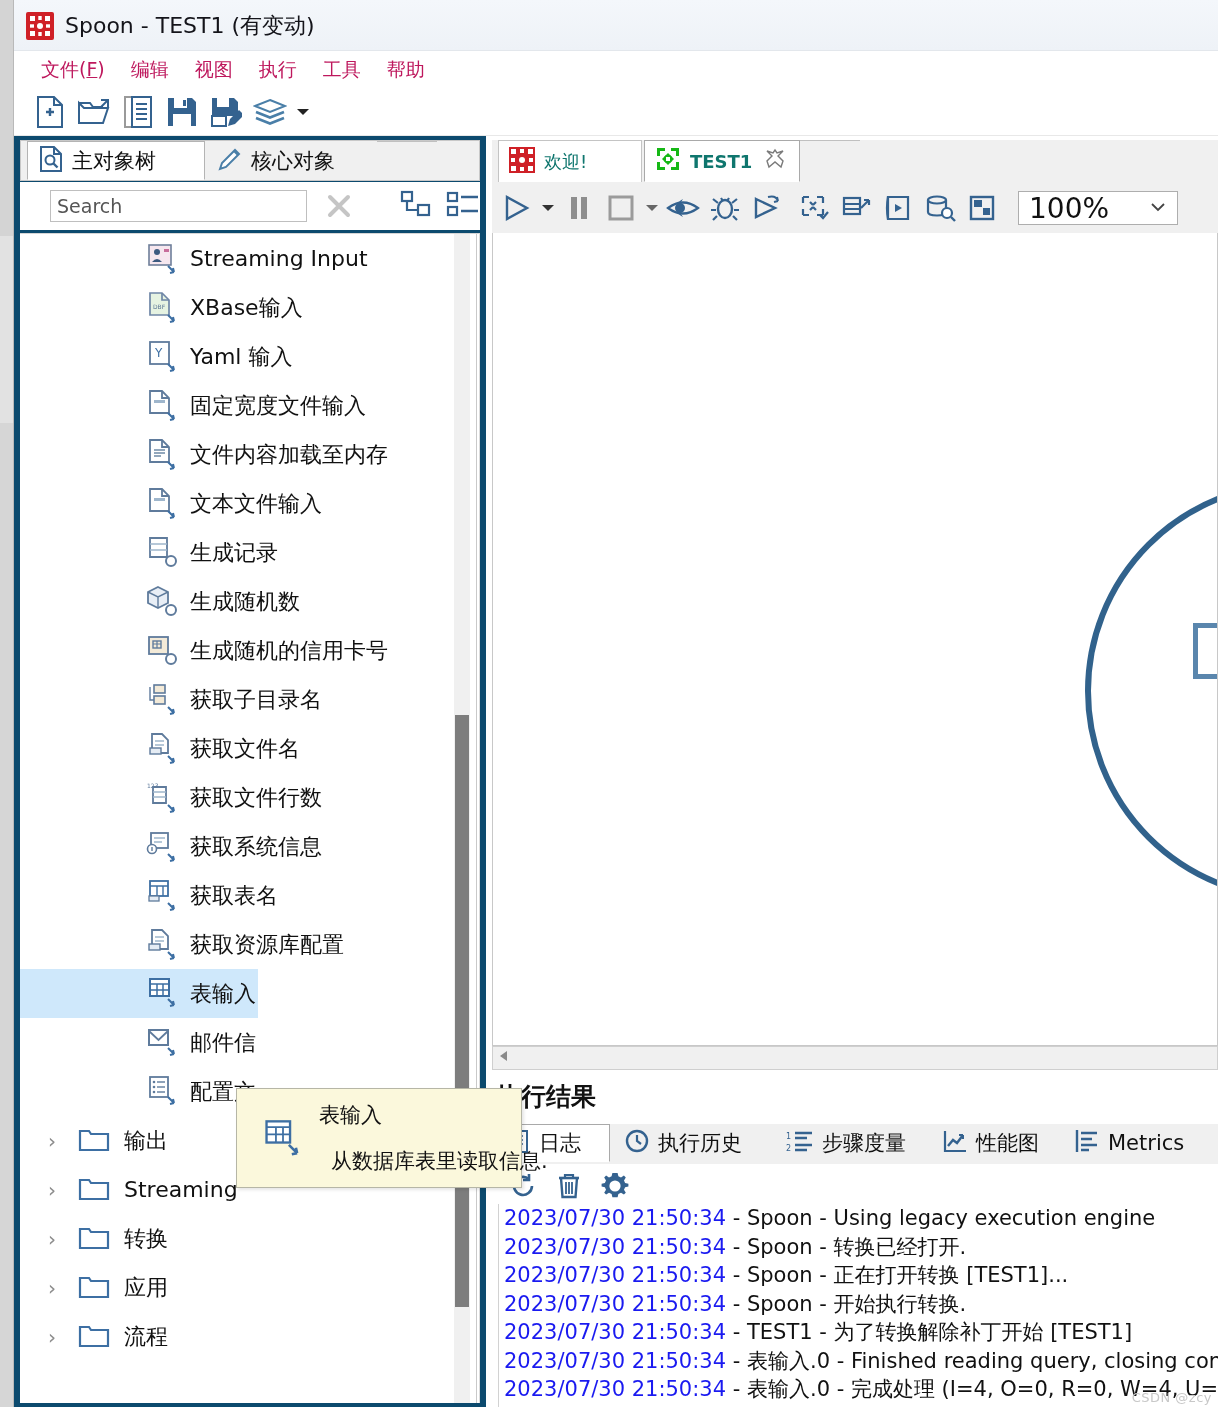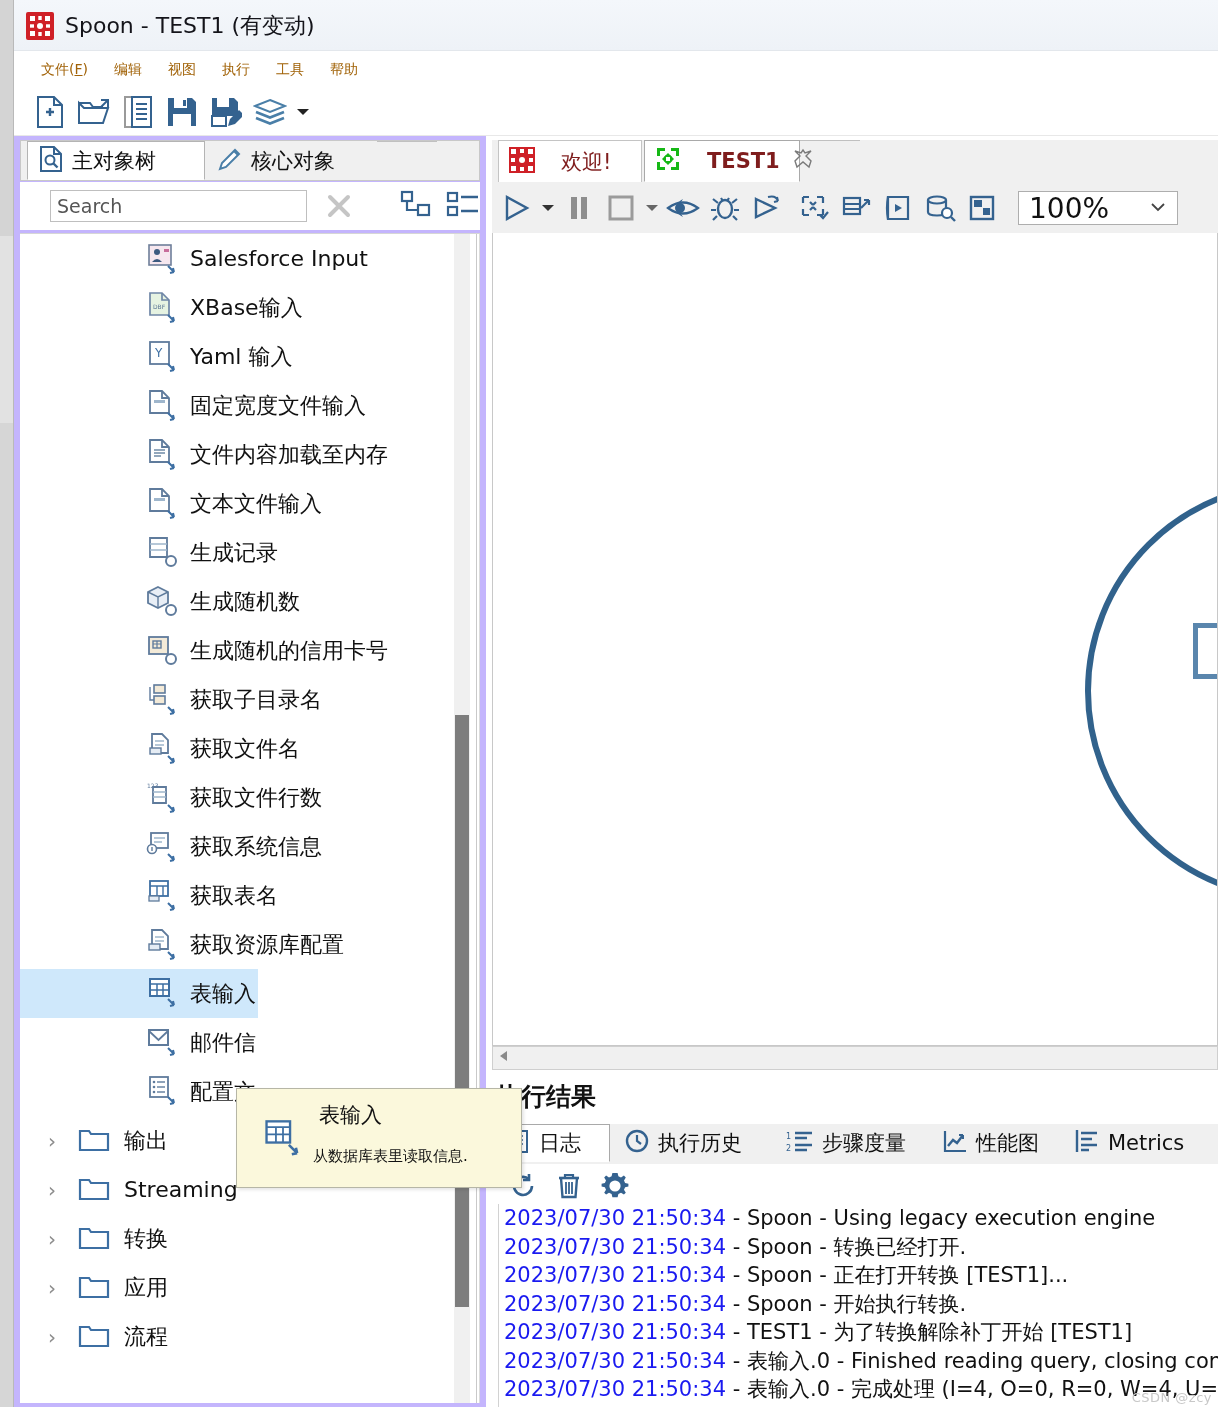--- a/index.html
+++ b/index.html
@@ -34,36 +34,36 @@
     font-size:22px;color:#14141a;margin-left:11px;white-space:nowrap;
     font-family:"DejaVu Sans","Liberation Sans",sans-serif;
   }
 
   
   .menubar{
     position:absolute;left:14px;top:51px;width:1204px;height:37px;background:#ffffff;
     display:flex;align-items:center;padding-left:14px;box-sizing:border-box;
   }
   .menu-item{
-    font-size:14px;color:#a16207;padding:2px 13px;white-space:nowrap;cursor:default;
+    font-size:19px;color:#be185d;padding:2px 13px;white-space:nowrap;cursor:default;
     font-family:"DejaVu Sans","Liberation Sans",sans-serif;
   }
   .menu-item u{text-decoration:underline;}
 
   
   .toolbar{
     position:absolute;left:14px;top:88px;width:1204px;height:48px;background:#ffffff;
     display:flex;align-items:center;padding-left:14px;box-sizing:border-box;
     border-bottom:1px solid #e8e8e8;
   }
   .tb-btn{width:44px;height:40px;display:flex;align-items:center;justify-content:center;cursor:default;}
   .tb-caret{width:22px;height:40px;display:flex;align-items:center;justify-content:center;}
 
   
-  .left-panel{position:absolute;left:14px;top:136px;width:472px;height:1273px;background:#c4b5fd;}
+  .left-panel{position:absolute;left:14px;top:136px;width:472px;height:1273px;background:#0c4a6e;}
   .tabstrip{
     position:absolute;left:6px;top:4px;width:460px;height:41px;
     background:#f0f0f0;border:1px solid #c8c8c8;box-sizing:border-box;
   }
   .folder-tab{
     position:absolute;top:0;height:39px;display:flex;align-items:center;
     padding:0 14px 0 10px;box-sizing:border-box;cursor:default;
   }
   .folder-tab.active{background:#ffffff;border:1px solid #b4b4b4;border-bottom:1px solid #ffffff;}
   .folder-tab .tlabel{font-size:21px;color:#111;margin-left:8px;white-space:nowrap;
@@ -108,30 +108,30 @@
 
   
   .tooltip{
     position:absolute;left:236px;top:1088px;width:286px;height:100px;
     background:#fbf8dc;border:1px solid #b6b6a6;box-sizing:border-box;z-index:40;
     box-shadow:2px 2px 3px rgba(0,0,0,.10);
   }
   .tooltip .tt-icon{position:absolute;left:26px;top:30px;width:40px;height:40px;}
   .tooltip .tt-title{position:absolute;left:82px;top:12px;font-size:21px;color:#111;
      font-family:"DejaVu Sans","Liberation Sans",sans-serif;}
-  .tooltip .tt-desc{position:absolute;left:76px;top:58px;font-size:15px;color:#111;white-space:nowrap;
+  .tooltip .tt-desc{position:absolute;left:94px;top:58px;font-size:21px;color:#111;white-space:nowrap;
      font-family:"DejaVu Sans","Liberation Sans",sans-serif;}
 
   
   .right-panel{position:absolute;left:486px;top:136px;width:732px;height:1273px;background:#ffffff;}
   .r-tabstrip{position:absolute;left:6px;top:4px;width:726px;height:44px;background:#f0f0f0;}
   .r-tab{position:absolute;top:0;height:42px;display:flex;align-items:center;padding:0 10px;box-sizing:border-box;cursor:default;}
   .r-tab.inactive{background:#ffffff;border:1px solid #c4c4c4;border-bottom:none;}
   .r-tab.active{background:#ffffff;border:1px solid #a9a9a9;border-bottom:1px solid #fff;}
-  .r-tab .rlabel{font-size:21px;color:#7f1d1d;margin-left:26px;white-space:nowrap;
+  .r-tab .rlabel{font-size:18px;color:#0f766e;margin-left:9px;white-space:nowrap;
     font-family:"DejaVu Sans","Liberation Sans",sans-serif;}
   .r-tab .rlabel.bold{font-weight:bold;}
 
   .canvas-toolbar{
     position:absolute;left:6px;top:47px;width:726px;height:50px;background:#f0f0f0;
     display:flex;align-items:center;padding-left:4px;box-sizing:border-box;
   }
   .ct-btn{width:42px;height:42px;display:flex;align-items:center;justify-content:center;cursor:default;}
   .ct-caret{width:20px;height:42px;display:flex;align-items:center;justify-content:center;}
   .ct-sep{width:6px;}
@@ -335,21 +335,21 @@
         <div class="tree-row">
           <span class="ticon">
             <svg width="34" height="34" viewBox="0 0 34 34">
               <rect x="3" y="3" width="22" height="20" fill="#f6e7ef" stroke="#6f7f9a" stroke-width="1.6"></rect>
               <circle cx="11" cy="10" r="3" fill="#3d5a80"></circle>
               <path d="M6 20 q5 -6 10 0" fill="#3d5a80"></path>
               <rect x="18" y="7" width="5" height="3" fill="#c86d9b"></rect>
               <path d="M22 24 l6 6 M28 30 l-1 -4 M28 30 l-4 1" stroke="#3d6fa3" stroke-width="2"></path>
             </svg>
           </span>
-          <span class="tlabel">Salesforce Input</span>
+          <span class="tlabel">Streaming Input</span>
         </div>
 
         <div class="tree-row">
           <span class="ticon">
             <svg width="34" height="34" viewBox="0 0 34 34">
               <path d="M4 2 h12 l7 7 v15 h-19 z" fill="#e6f3e2" stroke="#6f86a6" stroke-width="1.7"></path>
               <path d="M16 2 v7 h7" fill="none" stroke="#6f86a6" stroke-width="1.7"></path>
               <text x="7" y="18" font-size="6" fill="#5c7795" font-family="DejaVu Sans">DBF</text>
               <path d="M22 24 l6 6 M28 30 l-1 -4 M28 30 l-4 1" stroke="#3d6fa3" stroke-width="2"></path>
             </svg>

